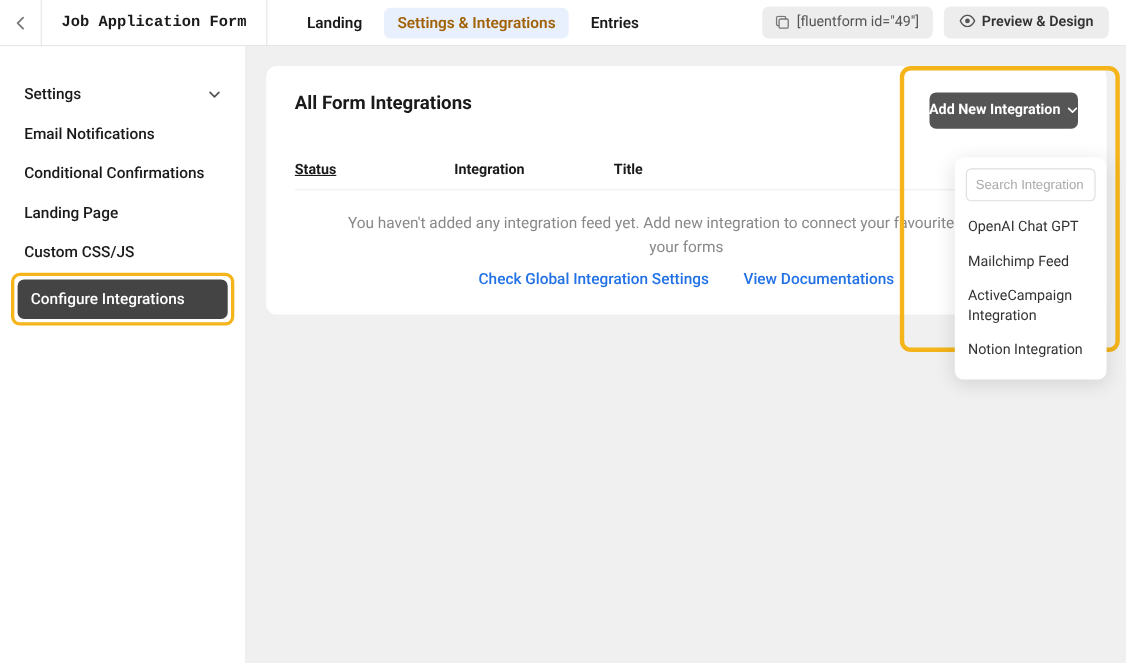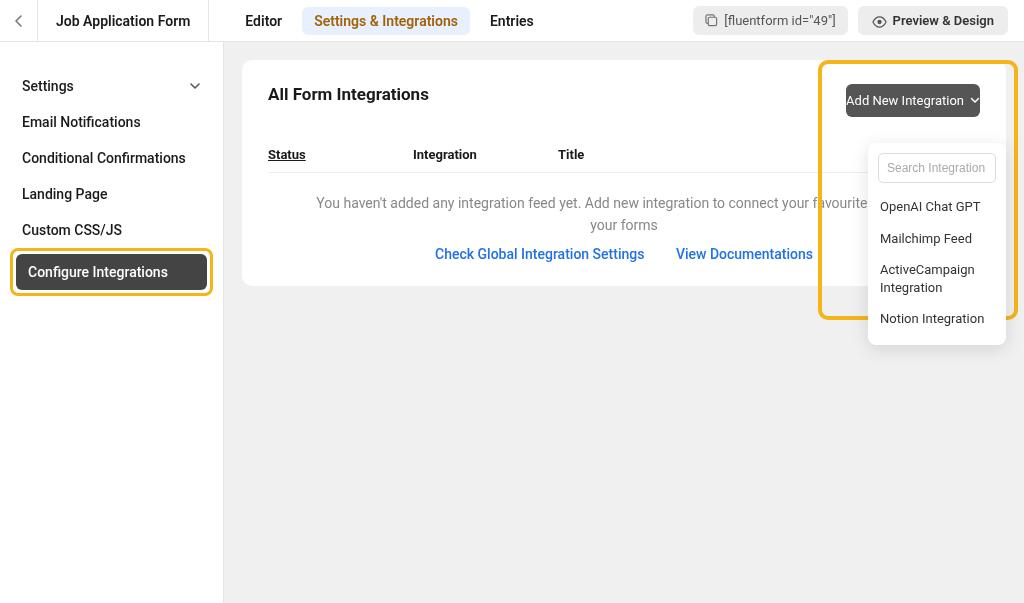--- a/index.html
+++ b/index.html
@@ -30,20 +30,21 @@
   }
   .form-name {
     padding: 0 18px;
     font-size: 14px;
     font-weight: 600;
     color: #1a1a1a;
     border-right: 1px solid #e5e5e5;
     height: 42px;
     display: flex;
     align-items: center;
+    font-family: Liberation Mono, monospace;
   }
   .tabs {
     display: flex;
     gap: 8px;
     padding-left: 24px;
     flex: 1;
   }
   .tab {
     font-size: 14px;
     font-weight: 600;
@@ -68,21 +69,21 @@
     margin-right: 10px;
     cursor: pointer;
   }
   .preview-btn {
     background: #ededed;
     border-radius: 6px;
     padding: 7px 14px;
     font-size: 13px;
     color: #333;
     display: flex;
-    align-items: flex-end;
+    align-items: flex-start;
     gap: 6px;
     font-weight: 600;
     cursor: pointer;
   }
   .content-wrap {
     display: flex;
     height: calc(100% - 42px);
   }
   .sidebar {
     width: 224px;
@@ -138,21 +139,21 @@
     font-size: 17px;
     font-weight: 700;
     color: #1a1a1a;
   }
   .add-btn {
     background: #555;
     color: #fff;
     padding: 9px 0;
     border-radius: 6px;
     font-size: 13px;
-    font-weight: 400;
+    font-weight: 700;
     display: flex;
     align-items: center;
     gap: 6px;
     cursor: pointer;
   }
   .table-head {
     display: flex;
     font-size: 13px;
     font-weight: 700;
     color: #1a1a1a;
@@ -222,21 +223,21 @@
 <body>
 
 <div class="topbar">
   <div class="back-btn">
     <svg width="10" height="14" viewBox="0 0 10 14">
         <path d="M7 2 L2 7 L7 12" stroke="#777" stroke-width="1.6" fill="none" stroke-linecap="round" stroke-linejoin="round"></path>
       </svg>
   </div>
   <div class="form-name">Job Application Form</div>
   <div class="tabs">
-    <div class="tab">Editor</div>
+    <div class="tab">Landing</div>
     <div class="tab active">Settings &amp; Integrations</div>
     <div class="tab">Entries</div>
   </div>
   <div class="shortcode-box">
     <svg width="13" height="13" viewBox="0 0 14 14">
         <rect x="3.5" y="3.5" width="9" height="9" rx="1.5" stroke="#777" stroke-width="1.3" fill="none"></rect>
         <path d="M3.5 10 H2.5 a1.5 1.5 0 0 1 -1.5 -1.5 V2.5 a1.5 1.5 0 0 1 1.5 -1.5 H8.5 a1.5 1.5 0 0 1 1.5 1.5 V3.5" stroke="#777" stroke-width="1.3" fill="none"></path>
       </svg>
     <span>[fluentform id="49"]</span>
   </div>

